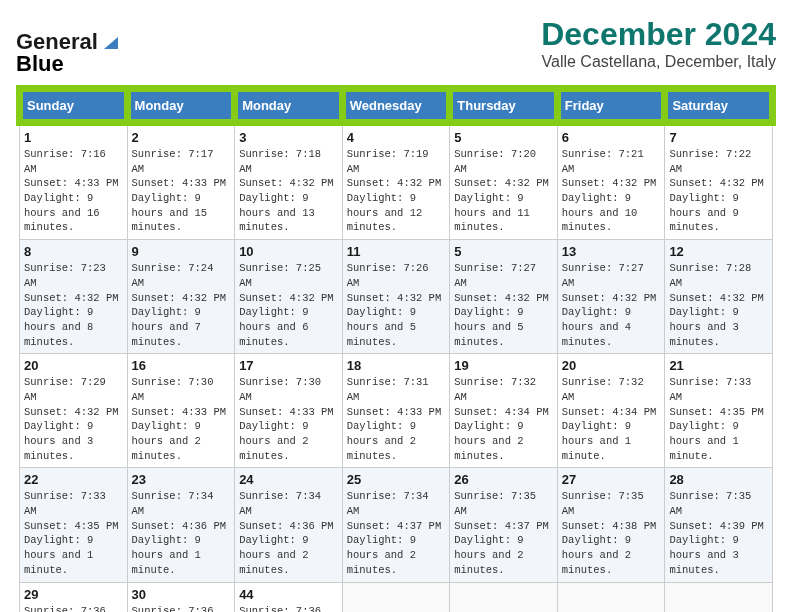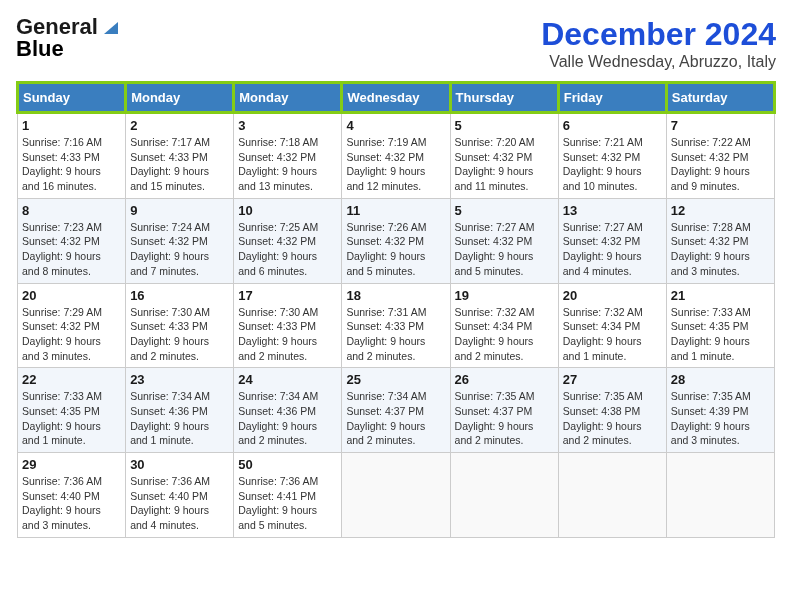--- a/index.html
+++ b/index.html
@@ -13,57 +13,58 @@
     .header {
       display: flex;
       justify-content: space-between;
       align-items: flex-start;
       margin-bottom: 10px;
     }
     .logo {
       display: flex;
       flex-direction: column;
       align-items: flex-start;
+      margin-top: 15px;
     }
     .logo-text {
       font-size: 22px;
       font-weight: bold;
       color: #1a1a1a;
       line-height: 1;
     }
     .logo-line {
       display: flex;
       align-items: center;
     }
     .title-block {
       text-align: right;
     }
     .title-block h1 {
       font-size: 32px;
       font-weight: bold;
-      color: #1d4ed8;
+      color: #0f766e;
     }
     .title-block h2 {
       font-size: 16px;
       font-weight: normal;
       color: #444;
     }
     table {
       width: 100%;
       border-collapse: collapse;
       font-size: 11px;
     }
     thead tr th {
       background: #3a7ebf;
       color: #fff;
       font-weight: bold;
       padding: 6px 4px;
       text-align: left;
       font-size: 13px;
-      border: 3px solid #84cc16;
+      border: 7px solid #84cc16;
     }
     tbody tr td {
       border: 1px solid #ccc;
       vertical-align: top;
       padding: 4px 4px;
       min-height: 80px;
       background: #fff;
       width: calc(100%/7);
     }
     tbody tr:nth-child(even) td {
@@ -73,20 +74,21 @@
       font-size: 13px;
       font-weight: bold;
       color: #1a1a1a;
       display: block;
       margin-bottom: 2px;
     }
     .day-info {
       color: #333;
       line-height: 1.4;
       font-size: 10.5px;
+      font-family: Liberation Mono, monospace;
     }
     .empty-cell {
       background: #f9f9f9 !important;
     }
   </style>
 </head>
 <body>
 
 <div class="header">
   <div class="logo">
@@ -99,21 +101,21 @@
       </svg>
     </div>
     <div class="logo-line">
       <span class="logo-text">
         <span style="color:#000000;">Blue</span>
       </span>
     </div>
   </div>
   <div class="title-block">
     <h1>December 2024</h1>
-    <h2>Valle Wednesday, Abruzzo, Italy</h2>
+    <h2>Valle Castellana, December, Italy</h2>
   </div>
 </div>
 
 <table>
   <thead>
     <tr>
     <th>Sunday</th>
         <th>Monday</th>
         <th>Monday</th>
         <th>Wednesday</th>
@@ -246,21 +248,21 @@
       <tr>
         <td>
           <span class="day-num">29</span>
           <div class="day-info">Sunrise: 7:36 AM<br>Sunset: 4:40 PM<br>Daylight: 9 hours and 3 minutes.</div>
         </td>
         <td>
           <span class="day-num">30</span>
           <div class="day-info">Sunrise: 7:36 AM<br>Sunset: 4:40 PM<br>Daylight: 9 hours and 4 minutes.</div>
         </td>
         <td>
-          <span class="day-num">50</span>
+          <span class="day-num">44</span>
           <div class="day-info">Sunrise: 7:36 AM<br>Sunset: 4:41 PM<br>Daylight: 9 hours and 5 minutes.</div>
         </td>
         <td class="empty-cell"></td>
         <td class="empty-cell"></td>
         <td class="empty-cell"></td>
         <td class="empty-cell"></td>
       </tr>
     </tbody>
 </table>
 

